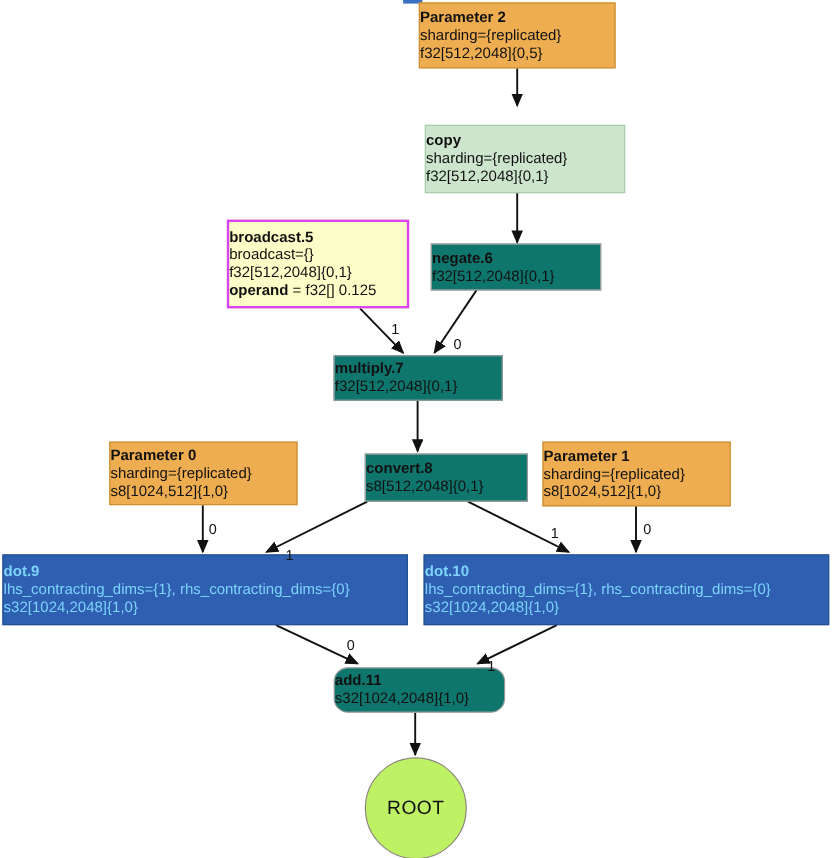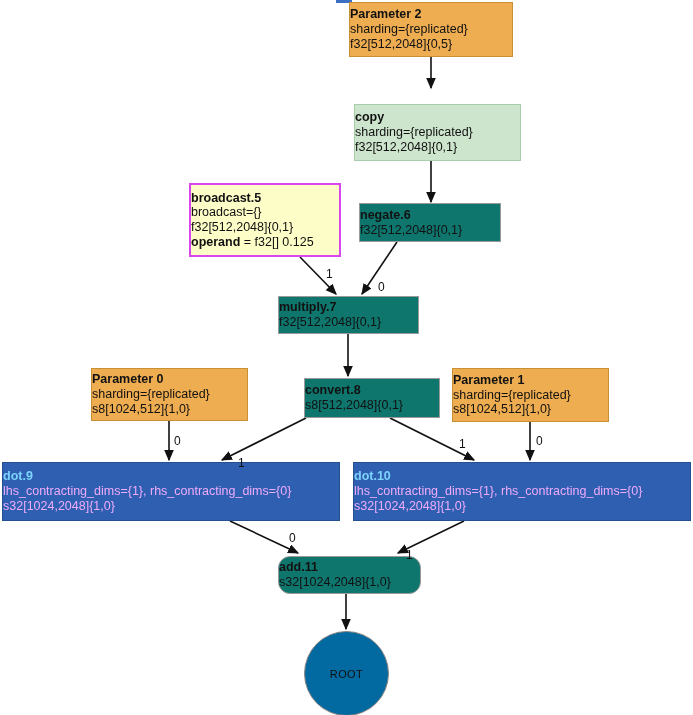--- a/index.html
+++ b/index.html
@@ -58,31 +58,31 @@
   .n-broadcast {
     background: #fdfdc8;
     border: 2px solid #d946ef;
   }
   .n-dot {
     background: #2e5fb0;
     border: 1px solid #24508f;
     color: #ffffff;
   }
   .n-dot .node-title { color: #7dd3fc; }
-  .n-dot .node-line { color: #f0abfc; }
+  .n-dot .node-line { color: #7dd3fc; }
   .root-circle {
     position: absolute;
     border-radius: 50%;
-    background: #0369a1;
+    background: #bef264;
     border: 1px solid #8d8580;
     box-sizing: border-box;
     display: flex;
     align-items: center;
     justify-content: center;
-    font-size: 11px;
+    font-size: 16px;
     color: #111111;
     letter-spacing: 0.4px;
   }
   .edge-label {
     position: absolute;
     font-size: 12px;
     color: #111111;
     white-space: nowrap;
   }
   .bold-inline { font-weight: bold; }

